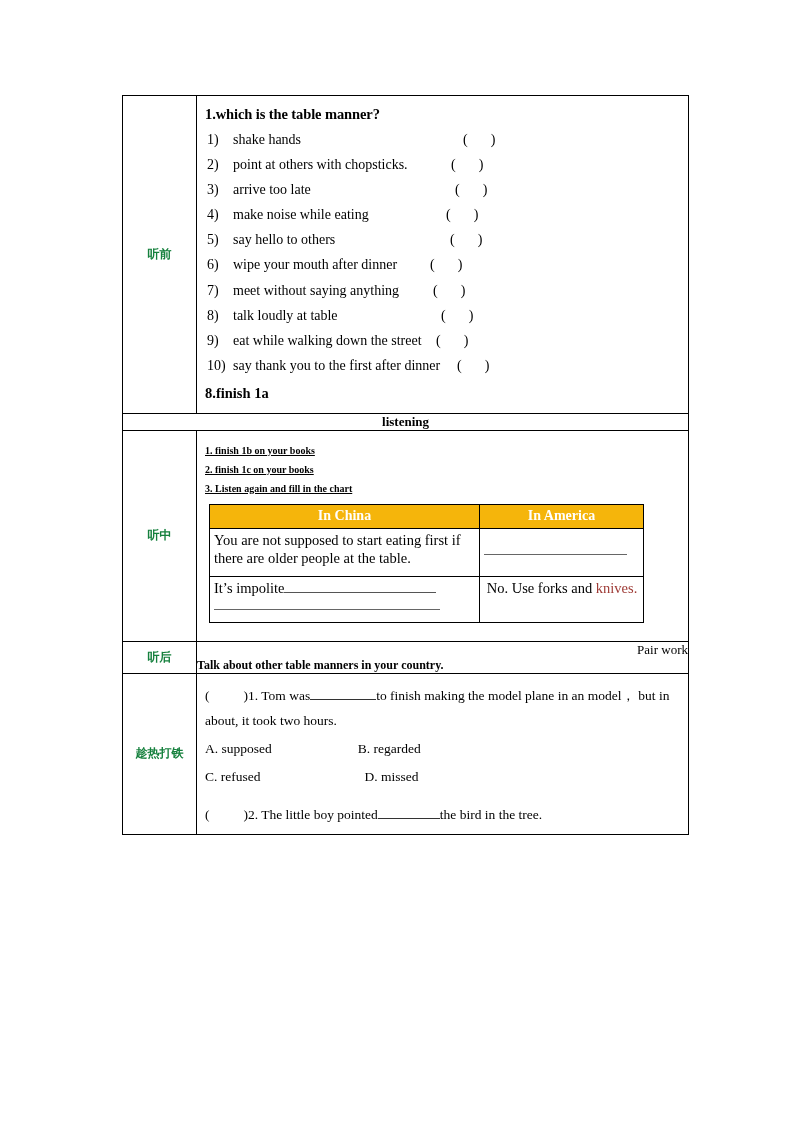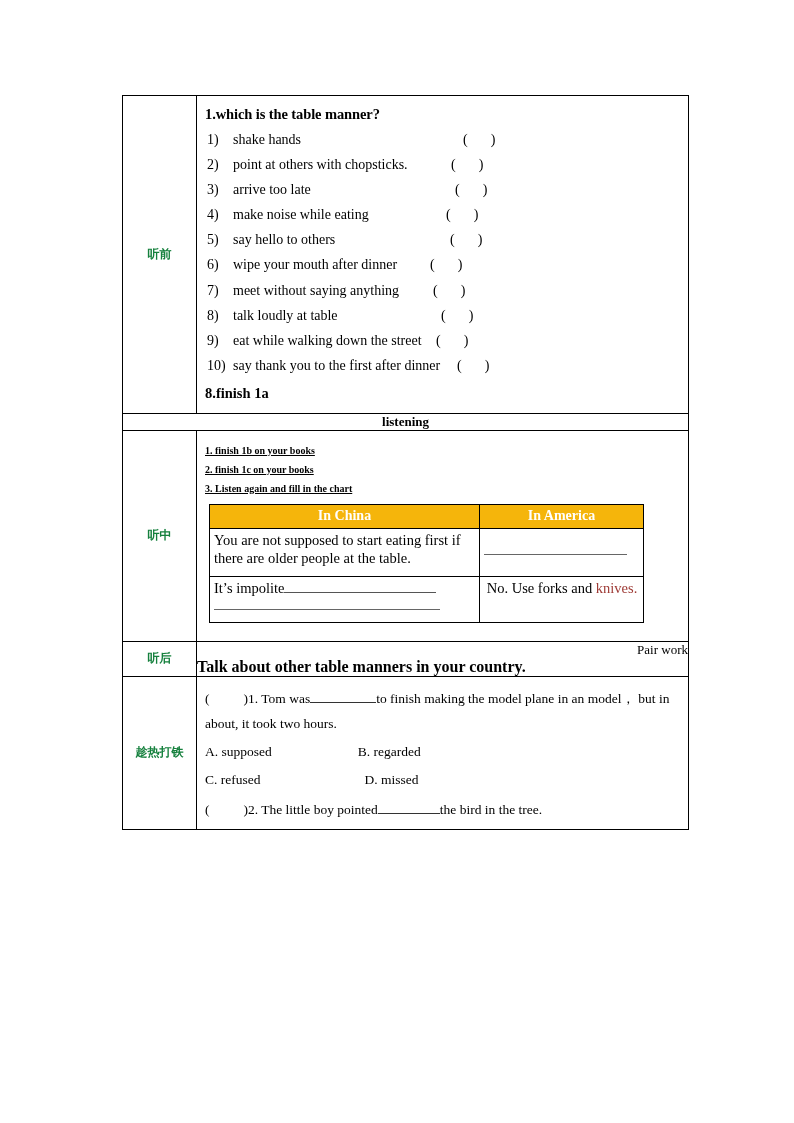--- a/index.html
+++ b/index.html
@@ -155,21 +155,21 @@
     padding: 0;
   }
   .pairwork {
     text-align: right;
     font-size: 13px;
     padding: 7px 0 8px 0;
     border-bottom: 1.2px solid #000;
   }
   .talkabout {
     font-weight: bold;
-    font-size: 16px;
+    font-size: 12px;
     padding: 7px 4px 8px 4px;
   }
 
   
   .ex-line {
     font-size: 13.5px;
     margin: 9px 0 0 2px;
     line-height: 1.2;
   }
   .ex-line:first-child { margin-top: 8px; }
@@ -343,21 +343,21 @@
             </div>
             <div class="ex-line">about, it took two hours.</div>
 
             <div class="opt-row">
               <span>A.  supposed</span><span class="opt-b">B.  regarded</span>
             </div>
             <div class="opt-row">
               <span>C. refused</span><span class="opt-d">D. missed</span>
             </div>
 
-            <div class="ex-line" style="margin-top:14px">
+            <div class="ex-line" style="margin-top:22px">
               <span class="ex-paren">(</span><span class="gap"></span><span>)2. The little  boy pointed</span><span class="ul-blank-mid"></span><span>the bird in the tree.</span>
             </div>
           </div>
         </td>
       </tr>
 
     </tbody>
   </table>
 </div>
 

